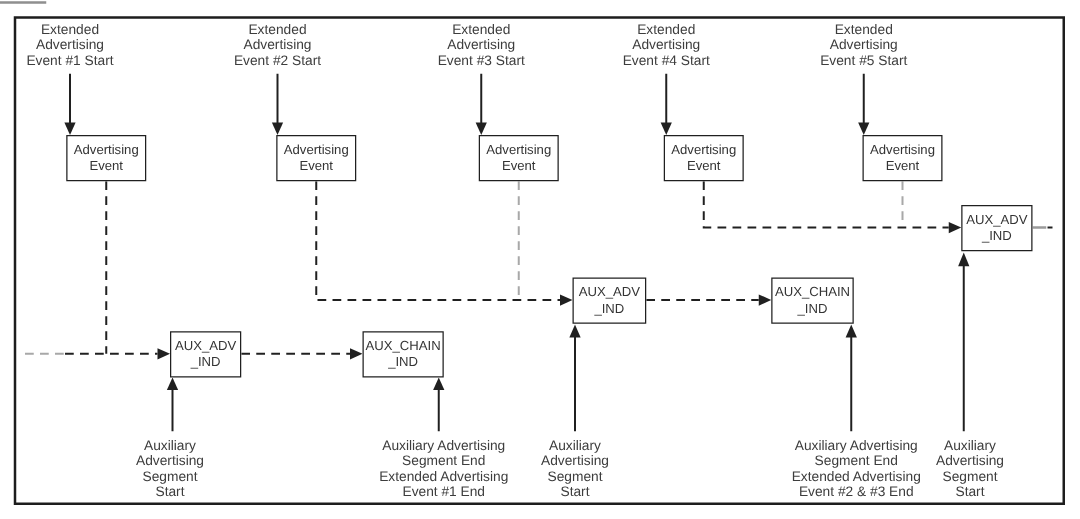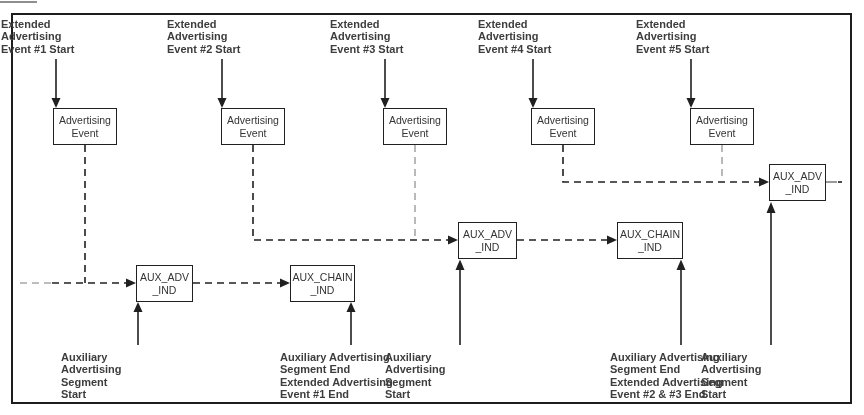--- a/index.html
+++ b/index.html
@@ -9,22 +9,22 @@
     overflow:hidden;
   }
   #frame{
     position:absolute;left:11px;top:13px;width:841px;height:391px;
     border:2px solid #1d1d1d;box-sizing:border-box;background:#ffffff;
   }
   #crop-artifact{
     position:absolute;left:0;top:1px;width:37px;height:2px;background:#8f8f8f;
   }
   .lbl{
-    position:absolute;text-align:left;white-space:pre-line;
-    font-size:11px;line-height:12.4px;font-weight:bold;
+    position:absolute;text-align:center;white-space:pre-line;
+    font-size:11px;line-height:12.4px;
   }
   .toplbl{width:110px;top:18px;}
   .botlbl{width:150px;top:351px;}
   .box{
     position:absolute;box-sizing:border-box;border:1.5px solid #202020;
     background:#ffffff;display:flex;align-items:center;justify-content:center;
     text-align:center;white-space:pre-line;font-size:10.5px;line-height:13px;
     color:#343434;
   }
   .evbox{width:64px;height:37px;}

